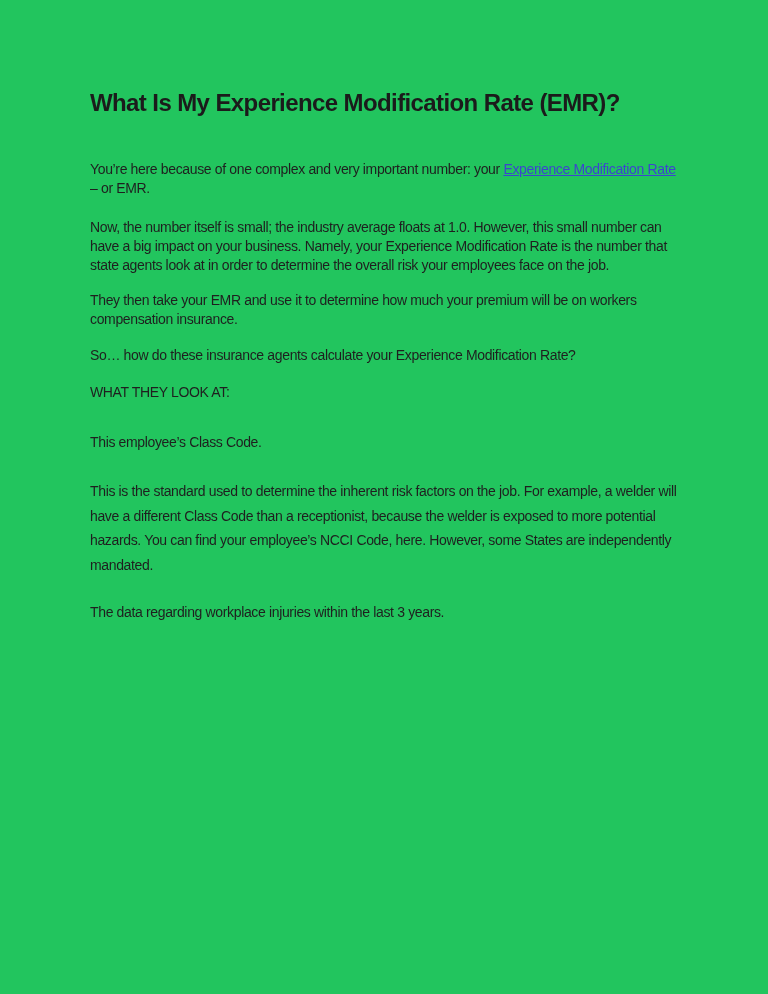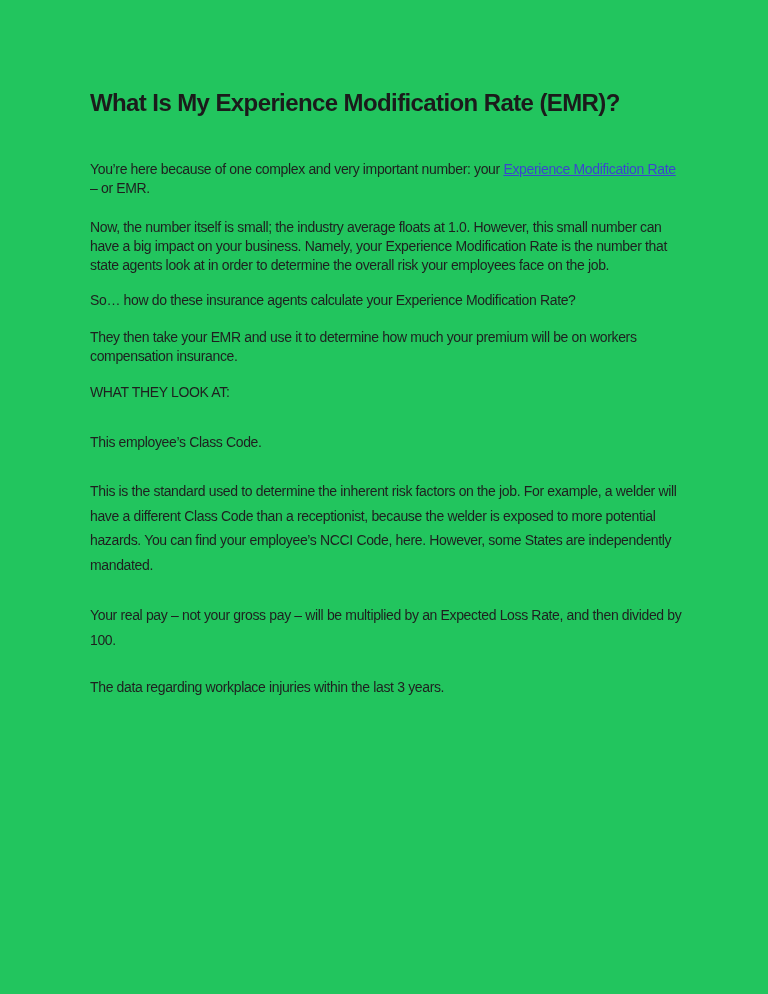--- a/index.html
+++ b/index.html
@@ -72,30 +72,29 @@
 
 <div class="doc-page">
   <div class="doc-content">
 
     <h1 class="doc-title">What Is My Experience Modification Rate (EMR)?</h1>
 
     <p class="p-tight b-p1"><span>You’re here because of one complex and very important number: your </span><a class="link-blue">Experience Modification Rate</a><span> – or EMR.</span></p>
 
     <p class="p-tight b-p2">Now, the number itself is small; the industry average floats at 1.0. However, this small number can have a big impact on your business. Namely, your Experience Modification Rate is the number that state agents look at in order to determine the overall risk your employees face on the job.</p>
 
+    <p class="p-tight b-p3">They then take your EMR and use it to determine how much your premium will be on workers compensation insurance.</p>
+
     <p class="p-tight b-p4">So… how do these insurance agents calculate your Experience Modification Rate?</p>
-
-    <p class="p-tight b-p3">They then take your EMR and use it to determine how much your premium will be on workers compensation insurance.</p>
 
     <h2 class="h-section b-hwhat">WHAT THEY LOOK AT:</h2>
 
     <h3 class="h-section b-hclass">This employee’s Class Code.</h3>
 
     <p class="p-loose b-p5"><span>This is the standard used to determine the inherent risk factors on the job. For example, a welder will have a different Class Code than a receptionist, because the welder is exposed to more potential hazards. You can find your employee’s </span><a class="link-dark">NCCI Code, here</a><span>. However, some States are independently mandated.</span></p>
 
 
-    <p class="p-loose b-p6">Your real pay – not your gross pay – will be multiplied by an Expected Loss Rate, and then divided by 100.</p>
 
     <h3 class="h-section b-hdata">The data regarding workplace injuries within the last 3 years.</h3>
 
 
   </div>
 </div>
 
 </body></html>

